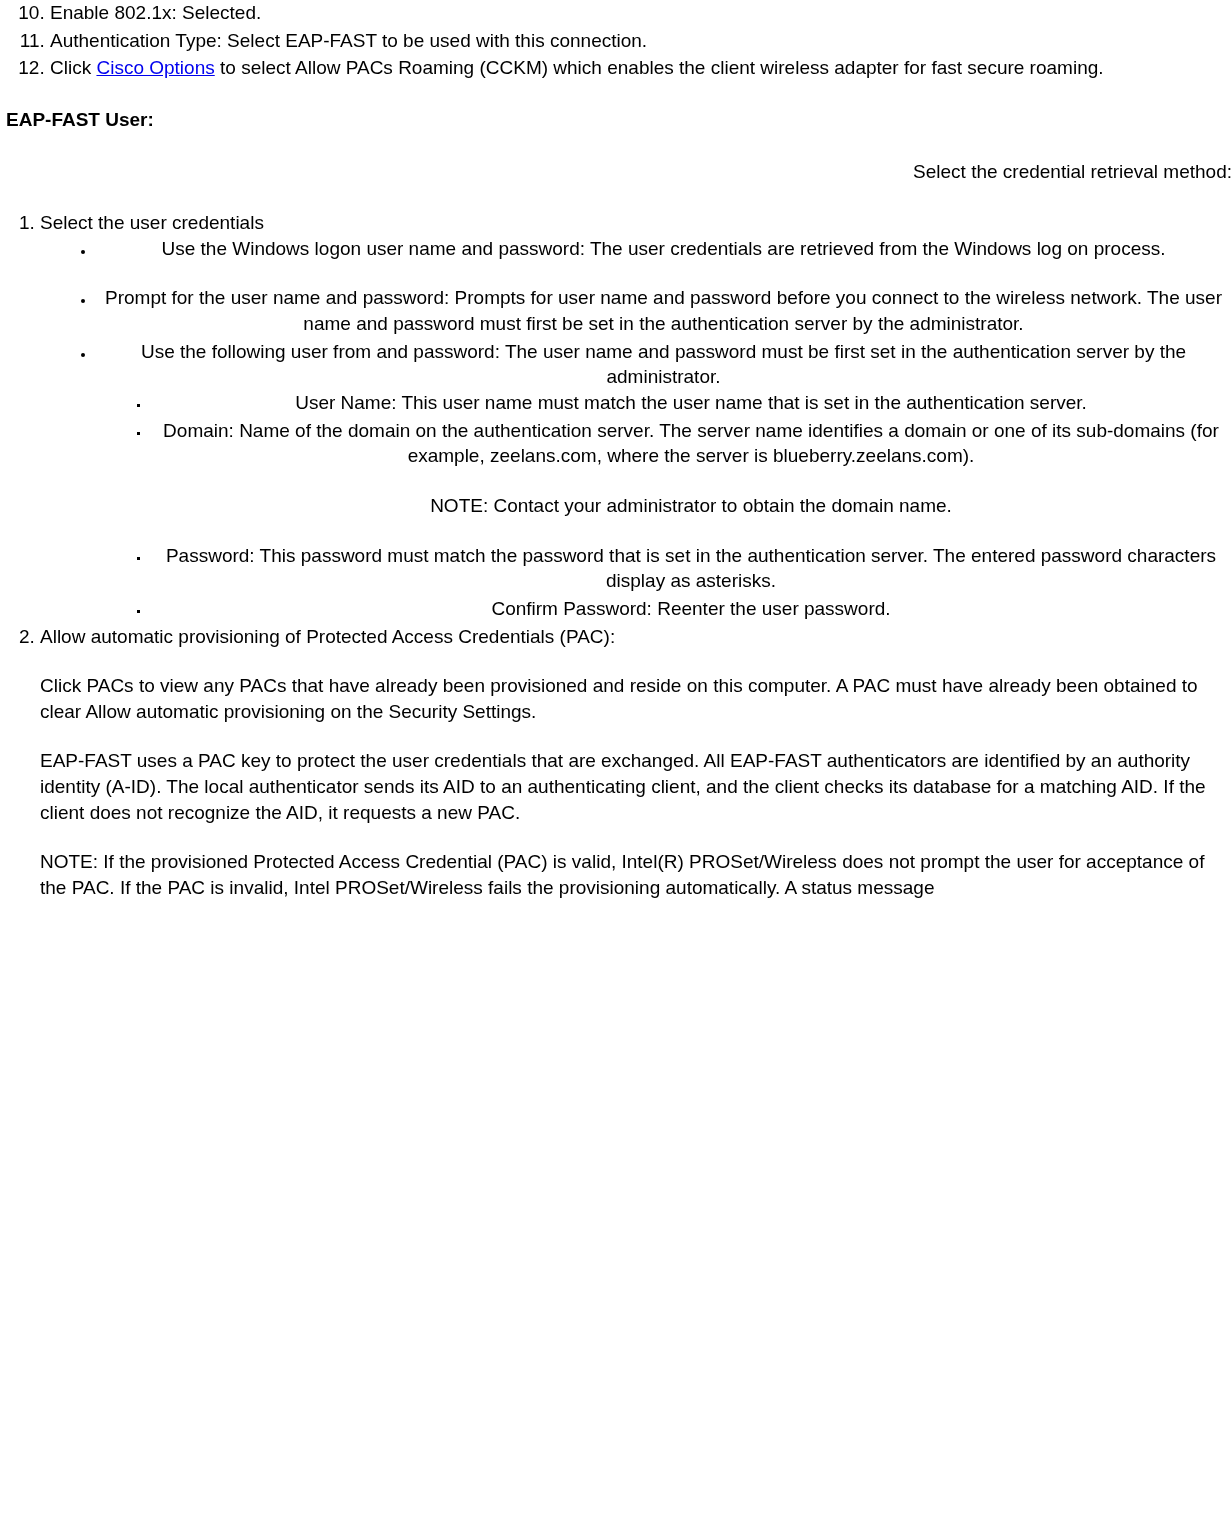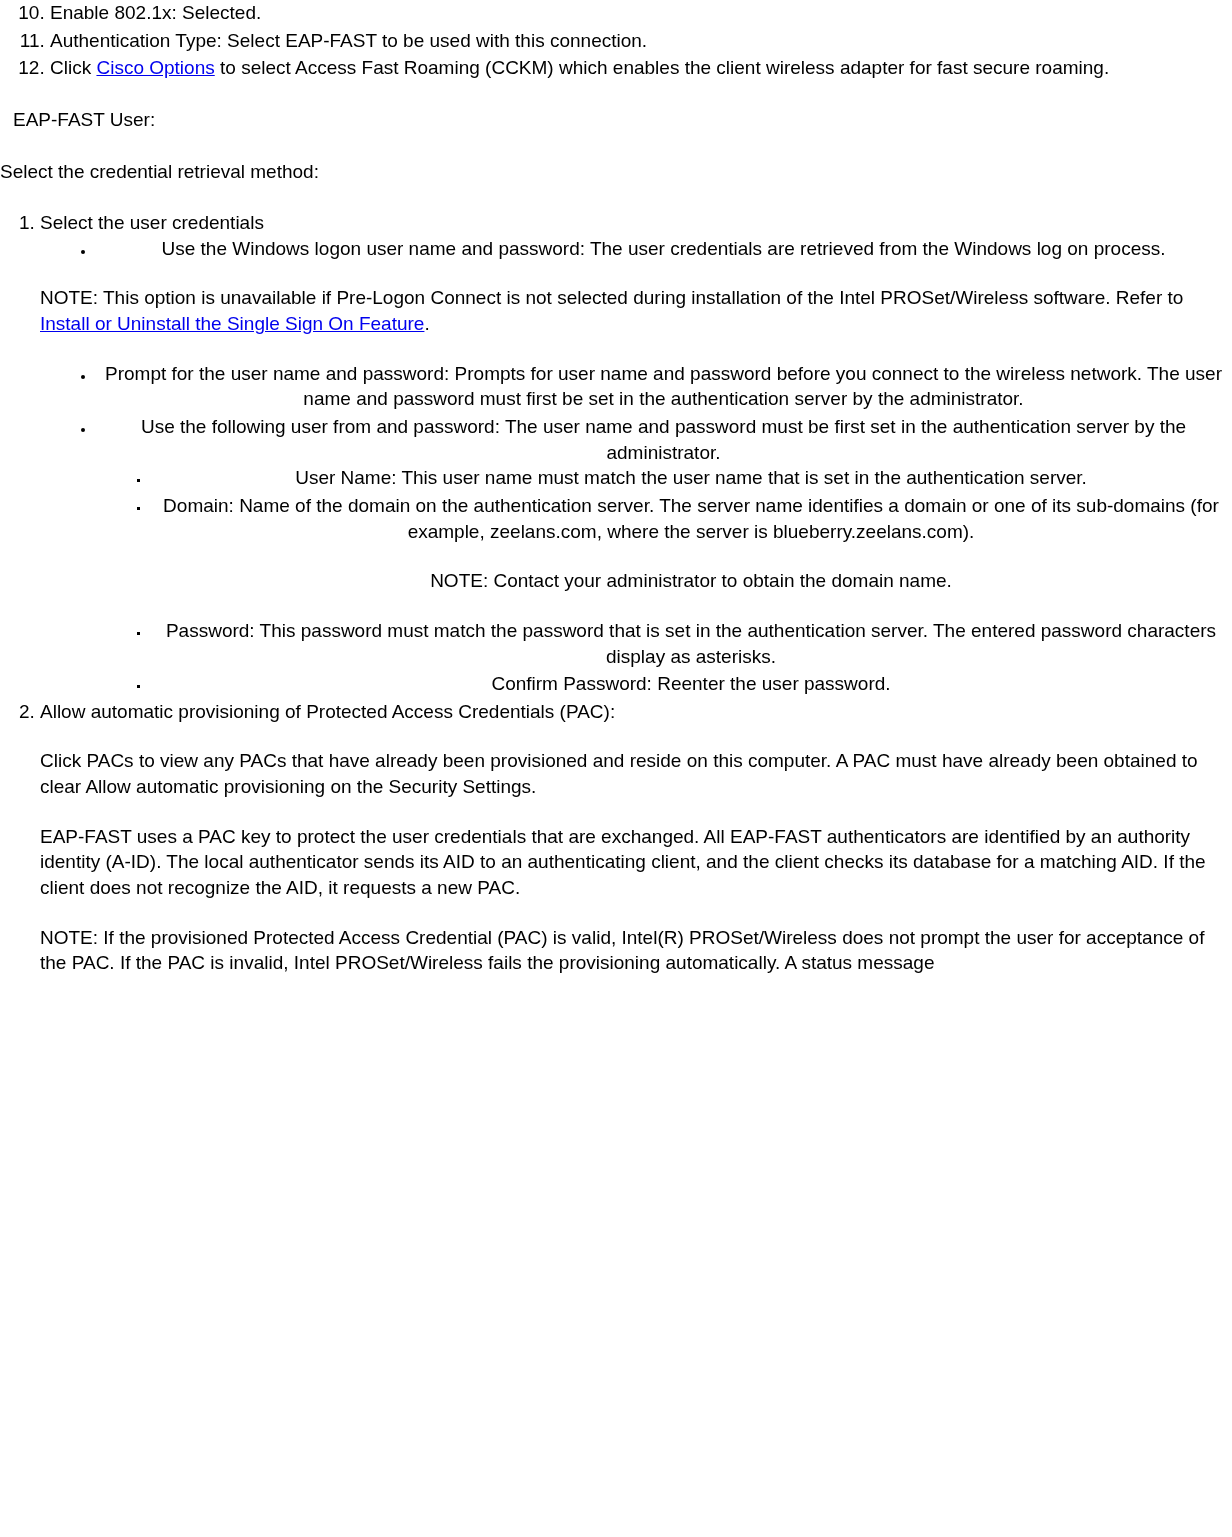--- a/index.html
+++ b/index.html
@@ -60,62 +60,60 @@
       display: block;
       margin-top: 24px;
       margin-bottom: 0;
     }
     .para-below {
       display: block;
       margin-top: 0;
       margin-bottom: 24px;
     }
     .heading {
-      font-weight: normal;
-      margin: 26px 0 26px 13px;
+      font-weight: bold;
+      margin: 26px 0 26px 6px;
     }
     .plain-para {
       margin: 0 0 26px 0;
+      text-align: right;
     }
     .bold {
       font-weight: normal;
     }
   </style>
 </head>
 <body>
 
 <div class="content">
 
   <ol class="main-list" start="9">
     <li value="10">
       <span class="bold">Enable 802.1x:</span><span> Selected.</span>
     </li>
     <li>
       <span class="bold">Authentication Type:</span><span> Select </span><span class="bold">EAP-FAST</span><span> to be used with this connection.</span>
     </li>
     <li>
-      <span>Click </span><a href="#">Cisco Options</a><span> to select </span><span class="bold">Access Fast Roaming (CCKM)</span><span> which enables the client wireless adapter for fast secure roaming.</span>
+      <span>Click </span><a href="#">Cisco Options</a><span> to select </span><span class="bold">Allow PACs Roaming (CCKM)</span><span> which enables the client wireless adapter for fast secure roaming.</span>
     </li>
   </ol>
 
   <div class="heading">EAP-FAST User:</div>
 
   <div class="plain-para">Select the credential retrieval method:</div>
 
   <ol class="sub-list">
     <li>
       <span>Select the user credentials</span>
       <ul class="disc-list">
         <li>
           <span class="bold">Use the Windows logon user name and password:</span><span> The user credentials are retrieved from the Windows log on process.</span>
         </li>
       </ul>
-      <span class="para">
-        <span class="bold">NOTE:</span><span> This option is unavailable if Pre-Logon Connect is not selected during installation of the Intel PROSet/Wireless software. Refer to </span><a href="#">Install or Uninstall the Single Sign On Feature</a><span>.</span>
-      </span>
       <span class="para-below"></span>
       <ul class="disc-list">
         <li>
           <span class="bold">Prompt for the user name and password:</span><span> Prompts for user name and password before you connect to the wireless network. The user name and password must first be set in the authentication server by the administrator.</span>
         </li>
         <li>
           <span class="bold">Use the following user from and password:</span><span> The user name and password must be first set in the authentication server by the administrator.</span>
           <ul class="square-list">
             <li>
               <span class="bold">User Name:</span><span> This user name must match the user name that is set in the authentication server.</span>

